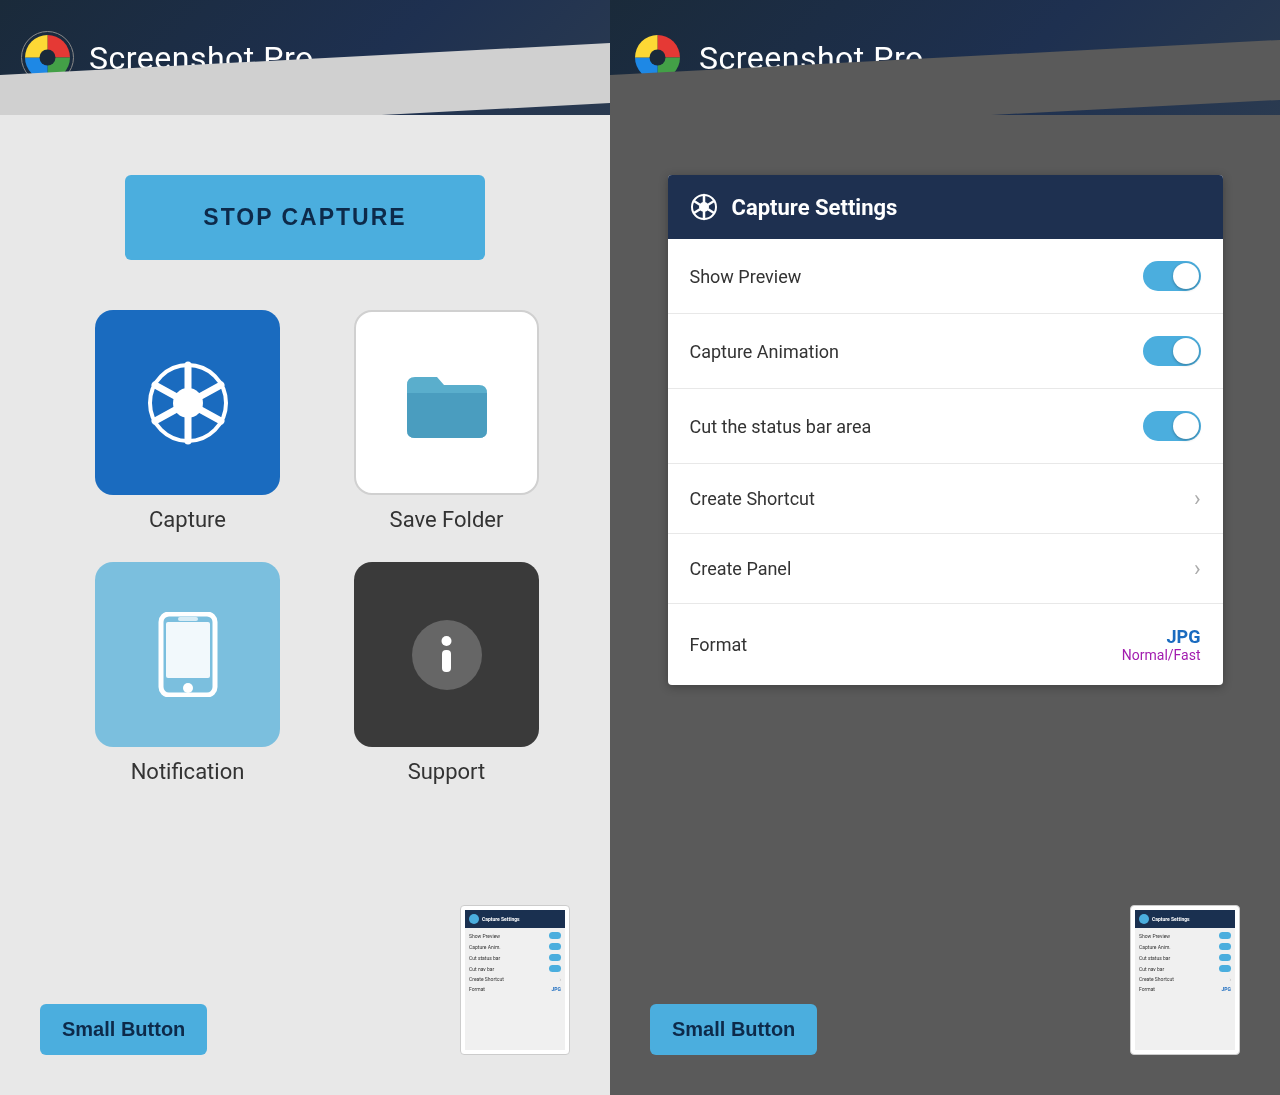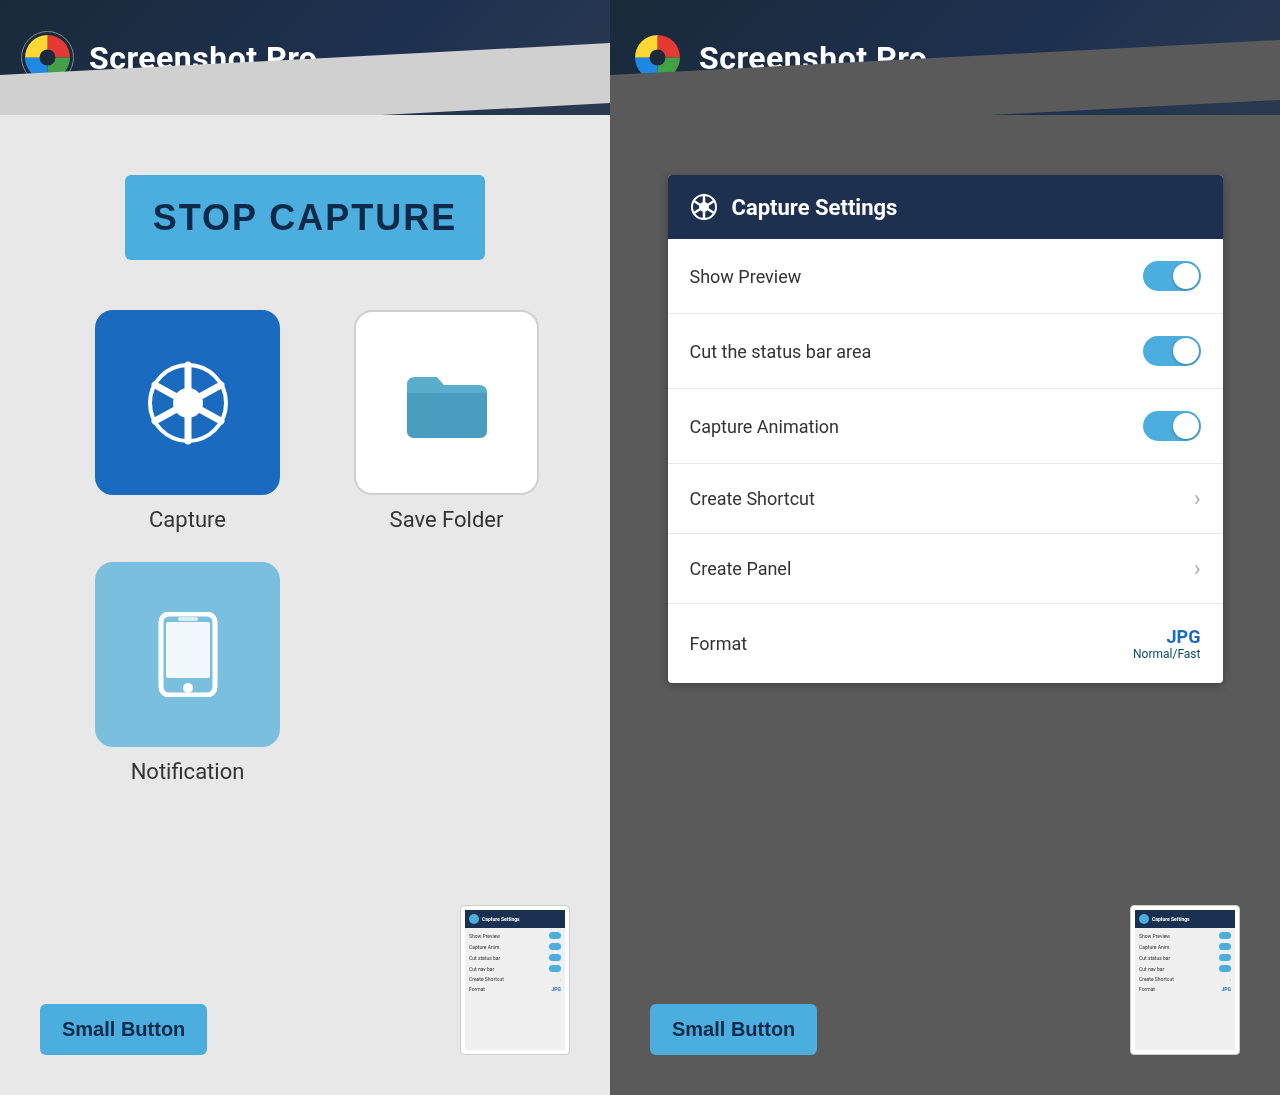--- a/index.html
+++ b/index.html
@@ -46,36 +46,36 @@
     .header-logo {
       width: 55px;
       height: 55px;
       margin-right: 14px;
       flex-shrink: 0;
     }
 
     .header-title {
       color: white;
       font-size: 32px;
-      font-weight: 700;
+      font-weight: 400;
       letter-spacing: 0.5px;
     }
 
     .left-content {
       flex: 1;
       display: flex;
       flex-direction: column;
       align-items: center;
       padding: 60px 20px 20px;
     }
 
     .stop-capture-btn {
       background: #4baede;
       color: #0d2a4a;
-      font-size: 36px;
+      font-size: 23px;
       font-weight: 900;
       letter-spacing: 2px;
       border: none;
       border-radius: 6px;
       width: 360px;
       height: 85px;
       cursor: pointer;
       margin-bottom: 50px;
     }
 
@@ -288,22 +288,22 @@
       text-align: right;
     }
 
     .format-main {
       font-size: 18px;
       font-weight: 700;
       color: #1a6bbf;
     }
 
     .format-sub {
-      font-size: 12px;
-      color: #0c4a6e;
+      font-size: 14px;
+      color: #a21caf;
     }
 
     .right-bottom-row {
       display: flex;
       justify-content: space-between;
       align-items: flex-end;
       width: 100%;
       padding: 0 20px;
       margin-top: auto;
       padding-bottom: 20px;
@@ -366,20 +366,31 @@
           <svg class="phone-svg" viewBox="0 0 70 85" xmlns="http://www.w3.org/2000/svg">
             <rect x="8" y="2" width="54" height="81" rx="8" ry="8" fill="none" stroke="white" stroke-width="5"></rect>
             <rect x="13" y="10" width="44" height="56" rx="2" fill="white" opacity="0.9"></rect>
             <circle cx="35" cy="76" r="5" fill="white"></circle>
             <rect x="25" y="5" width="20" height="4" rx="2" fill="white" opacity="0.7"></rect>
           </svg>
         </div>
         <span class="icon-label">Notification</span>
       </div>
 
+      <div class="icon-item">
+        <div class="icon-tile dark">
+          <div class="info-circle">
+            <svg width="35" height="45" viewBox="0 0 35 45" xmlns="http://www.w3.org/2000/svg">
+              <circle cx="17.5" cy="9" r="5" fill="white"></circle>
+              <rect x="13" y="18" width="9" height="22" rx="4" fill="white"></rect>
+            </svg>
+          </div>
+        </div>
+        <span class="icon-label">Support</span>
+      </div>
     </div>
 
     <div class="bottom-row">
       <button class="small-button">Small Button</button>
       <div class="thumbnail-preview">
         <div class="thumb-inner">
           <div class="thumb-header">
             <div class="thumb-circle"></div>
             <div style="font-size:5px;color:white;font-weight:bold;">Capture Settings</div>
           </div>
@@ -445,28 +456,28 @@
       </div>
 
       <div class="settings-row">
         <span class="row-label">Show Preview</span>
         <div class="toggle on">
           <div class="toggle-knob"></div>
         </div>
       </div>
 
       <div class="settings-row">
-        <span class="row-label">Cut the status bar area</span>
+        <span class="row-label">Capture Animation</span>
         <div class="toggle on">
           <div class="toggle-knob"></div>
         </div>
       </div>
 
       <div class="settings-row">
-        <span class="row-label">Capture Animation</span>
+        <span class="row-label">Cut the status bar area</span>
         <div class="toggle on">
           <div class="toggle-knob"></div>
         </div>
       </div>
 
 
       <div class="settings-row">
         <span class="row-label">Create Shortcut</span>
         <span class="chevron-right">›</span>
       </div>

